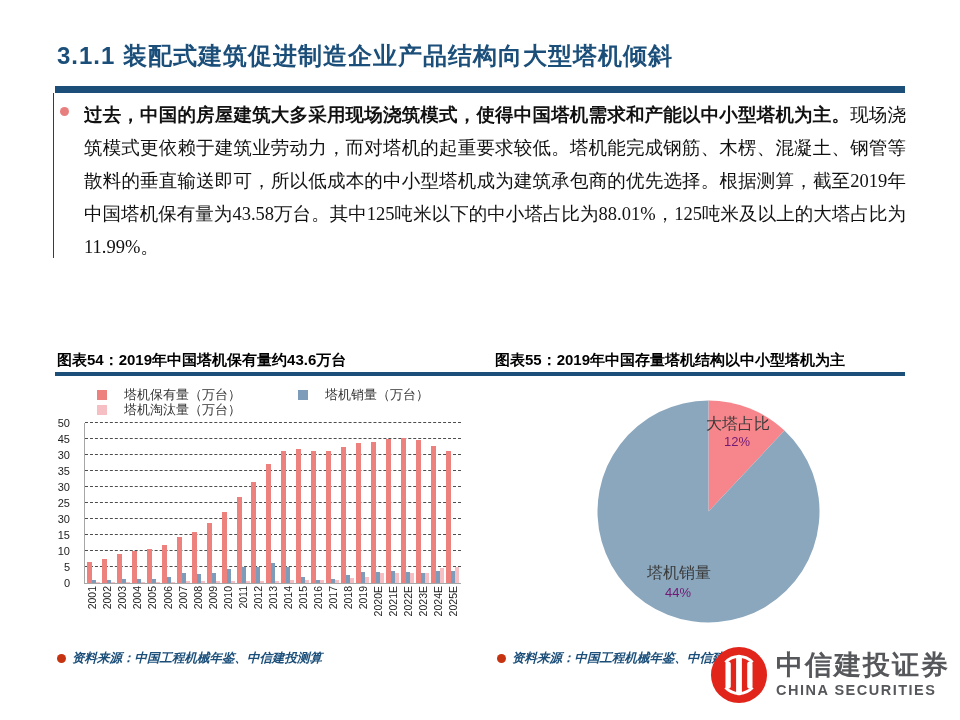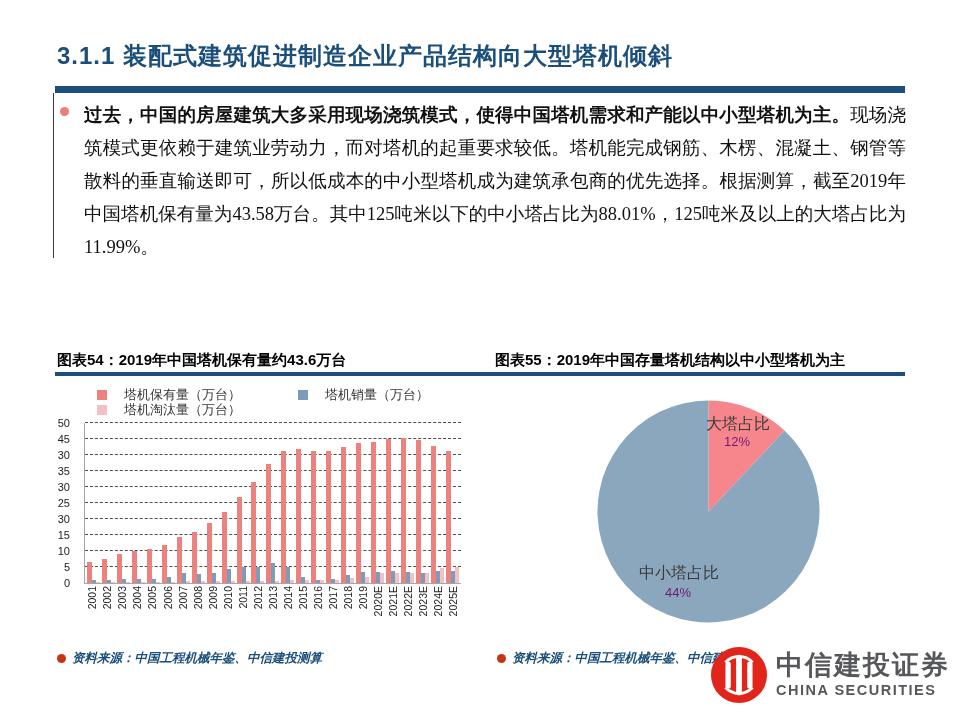--- a/index.html
+++ b/index.html
@@ -334,21 +334,21 @@
     </div>
 
   <div id="pie-wrap">
     <svg id="pie-svg" width="300" height="244" viewBox="0 0 300 244">
         <path d="M 148.5 121.5 L 148.50 10.50 A 111 111 0 0 1 224.48 40.58 Z" fill="#F6868C"></path>
         <path d="M 148.5 121.5 L 224.48 40.58 A 111 111 0 1 1 148.50 10.50 Z" fill="#8BA7BD"></path>
       </svg>
   </div>
   <div class="pie-label" style="left:738px;top:414px;">大塔占比</div>
   <div class="pie-value" style="left:737px;top:434px;">12%</div>
-  <div class="pie-label" style="left:679px;top:563px;">中小塔占比</div>
+  <div class="pie-label" style="left:679px;top:563px;">塔机销量</div>
   <div class="pie-value" style="left:678px;top:585px;">44%</div>
 
   <div class="source-note left">
     <span class="source-bullet"></span>
     <span>资料来源：中国工程机械年鉴、中信建投测算</span>
   </div>
   <div class="source-note right">
     <span class="source-bullet"></span>
     <span>资料来源：中国工程机械年鉴、中信建投</span>
   </div>

